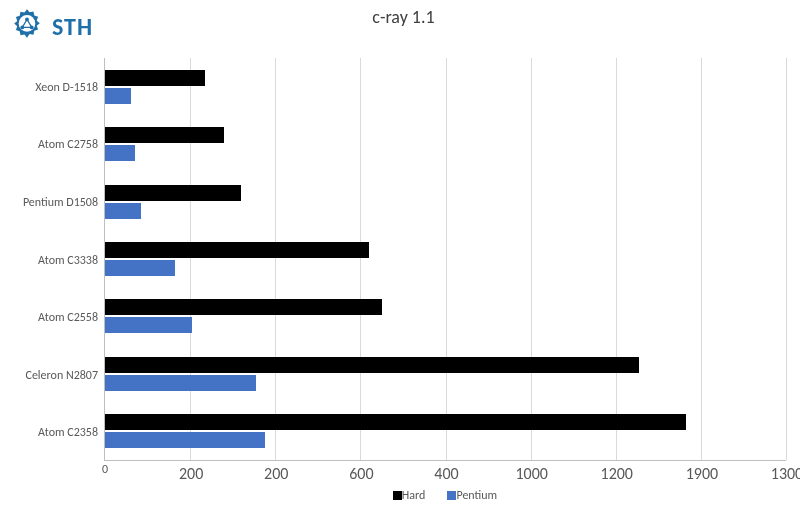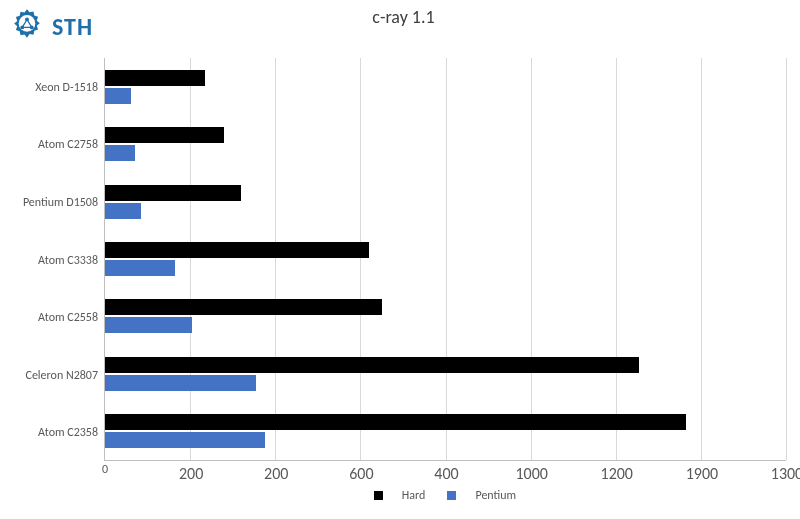--- a/index.html
+++ b/index.html
@@ -140,21 +140,21 @@
     display: flex;
     justify-content: center;
     align-items: center;
     gap: 22px;
     font-size: 12px;
     color: var(--text);
   }
   .legend-item {
     display: inline-flex;
     align-items: center;
-    gap: 19px;
+    gap: 0;
   }
   .swatch {
     width: 9px;
     height: 9px;
     display: inline-block;
   }
   .swatch.hard   { background: var(--hard); }
   .swatch.medium { background: var(--medium); }
 </style>
 </head>

